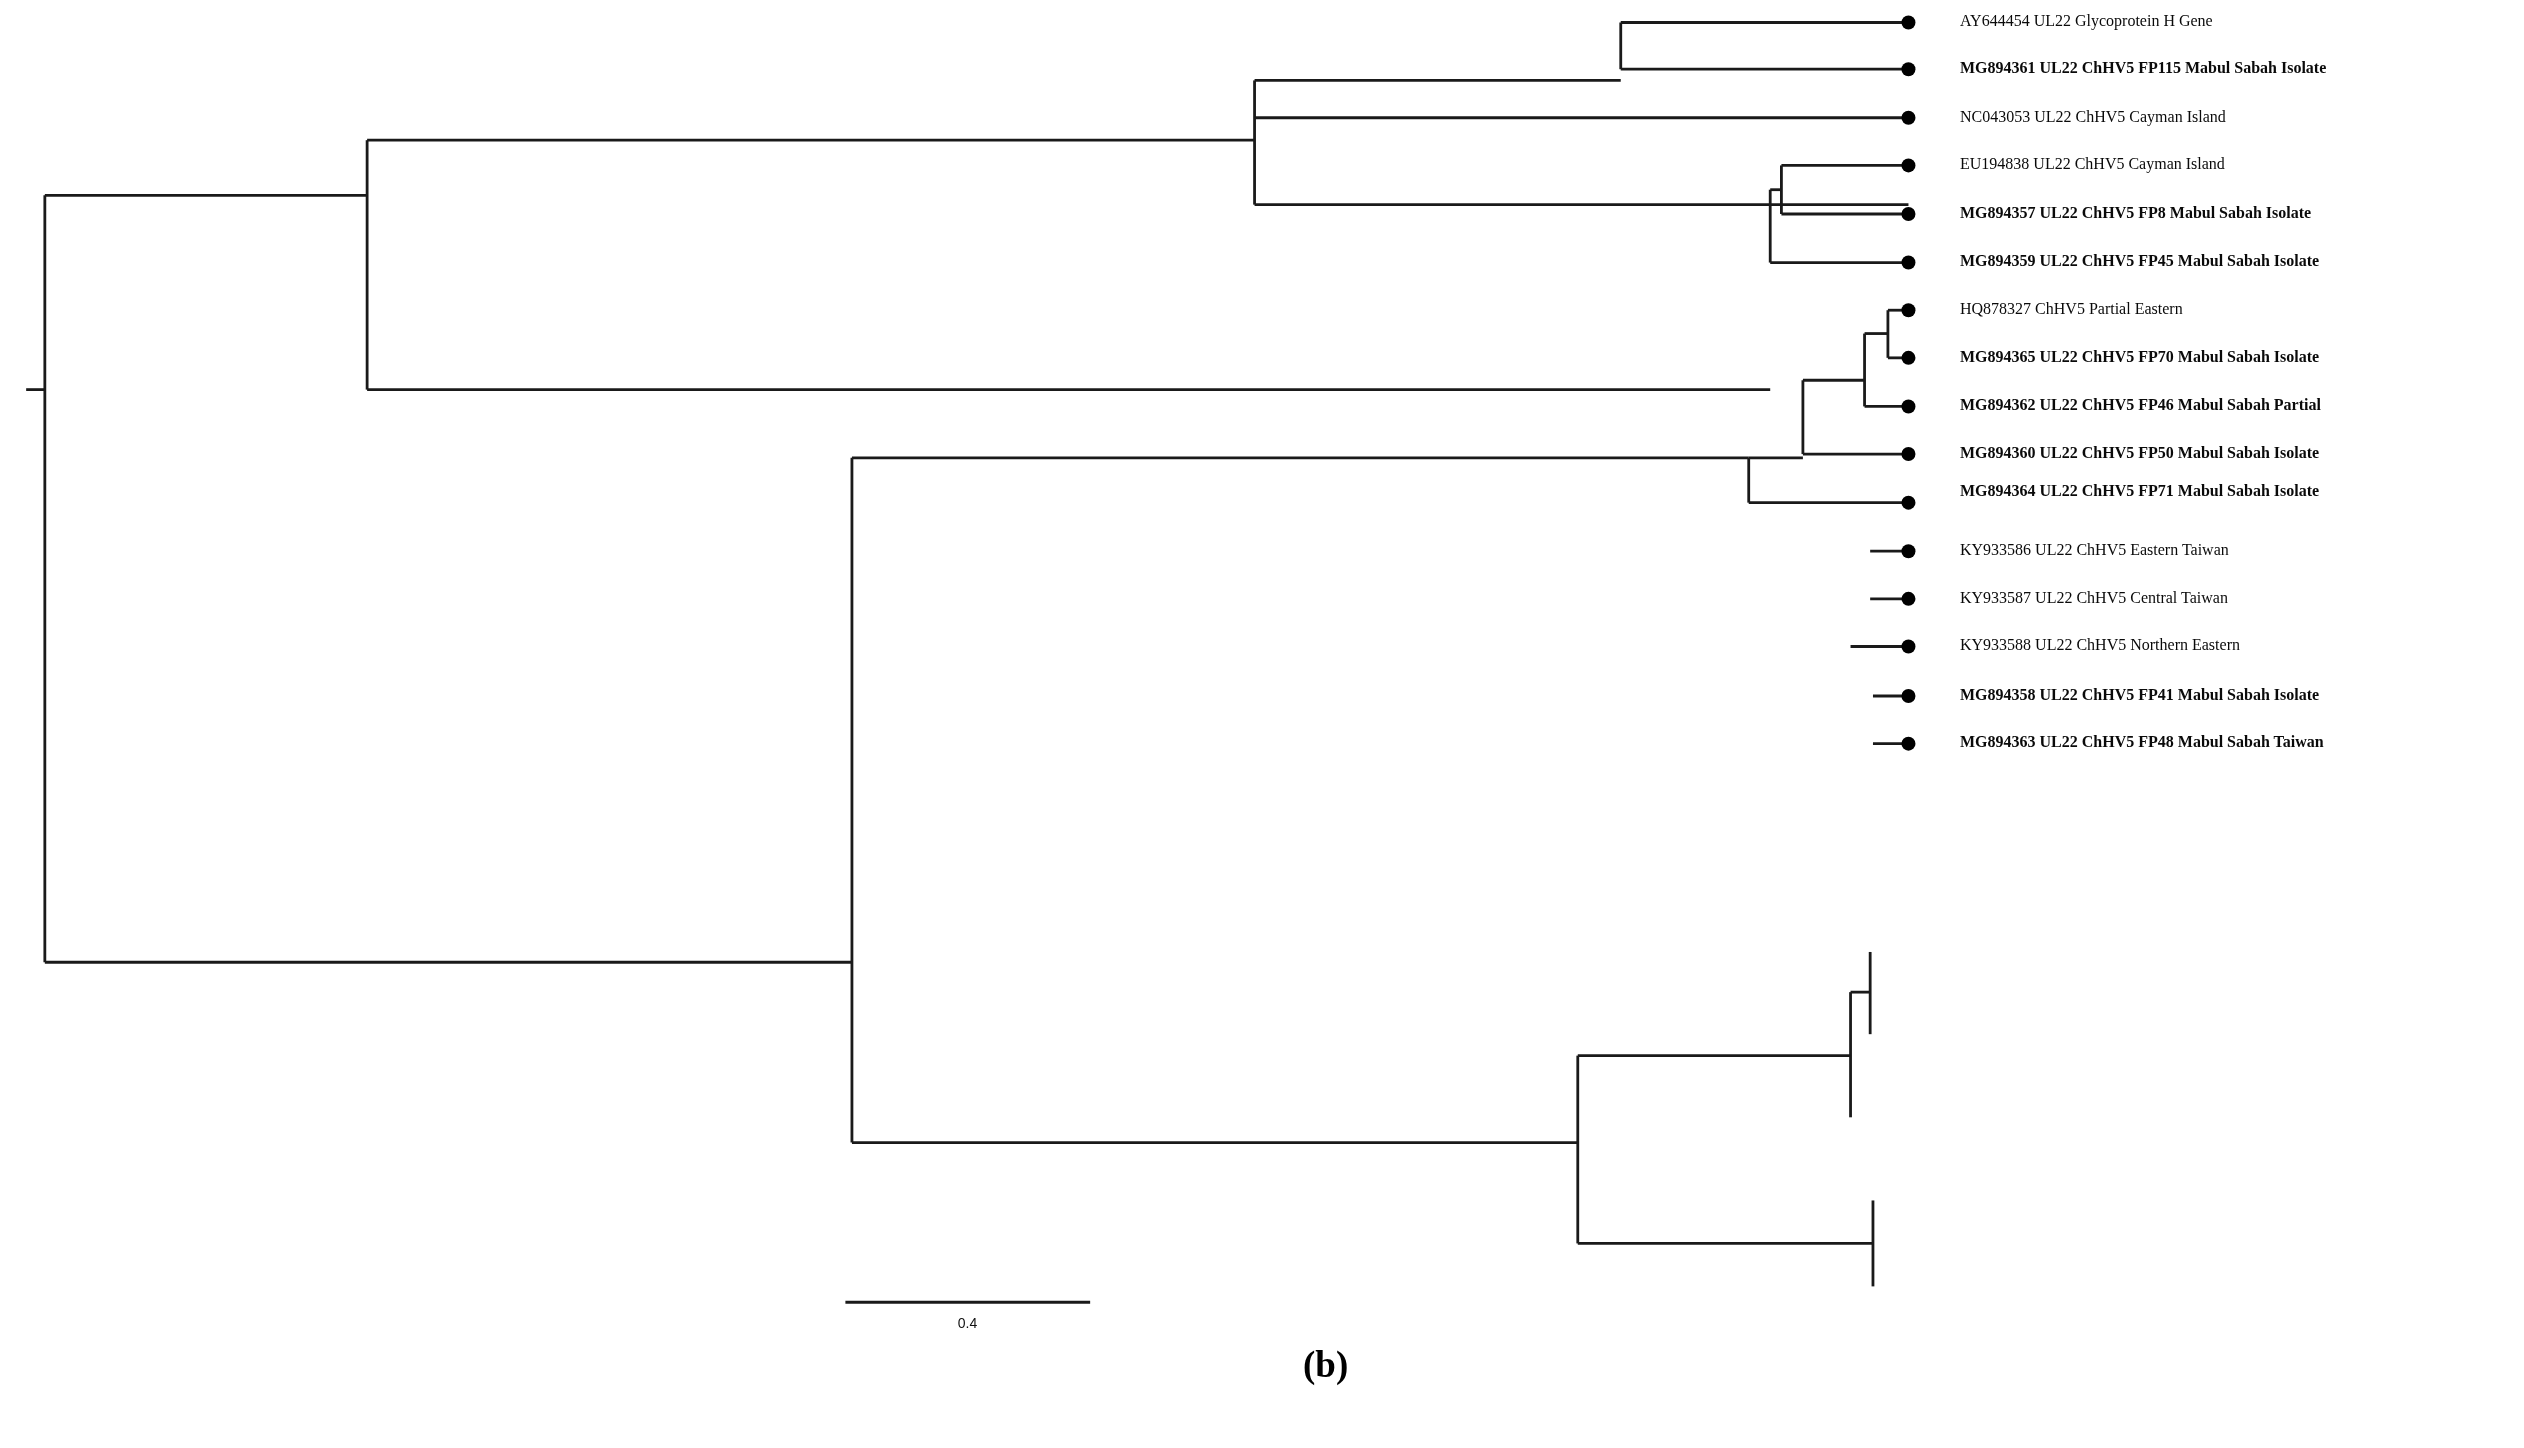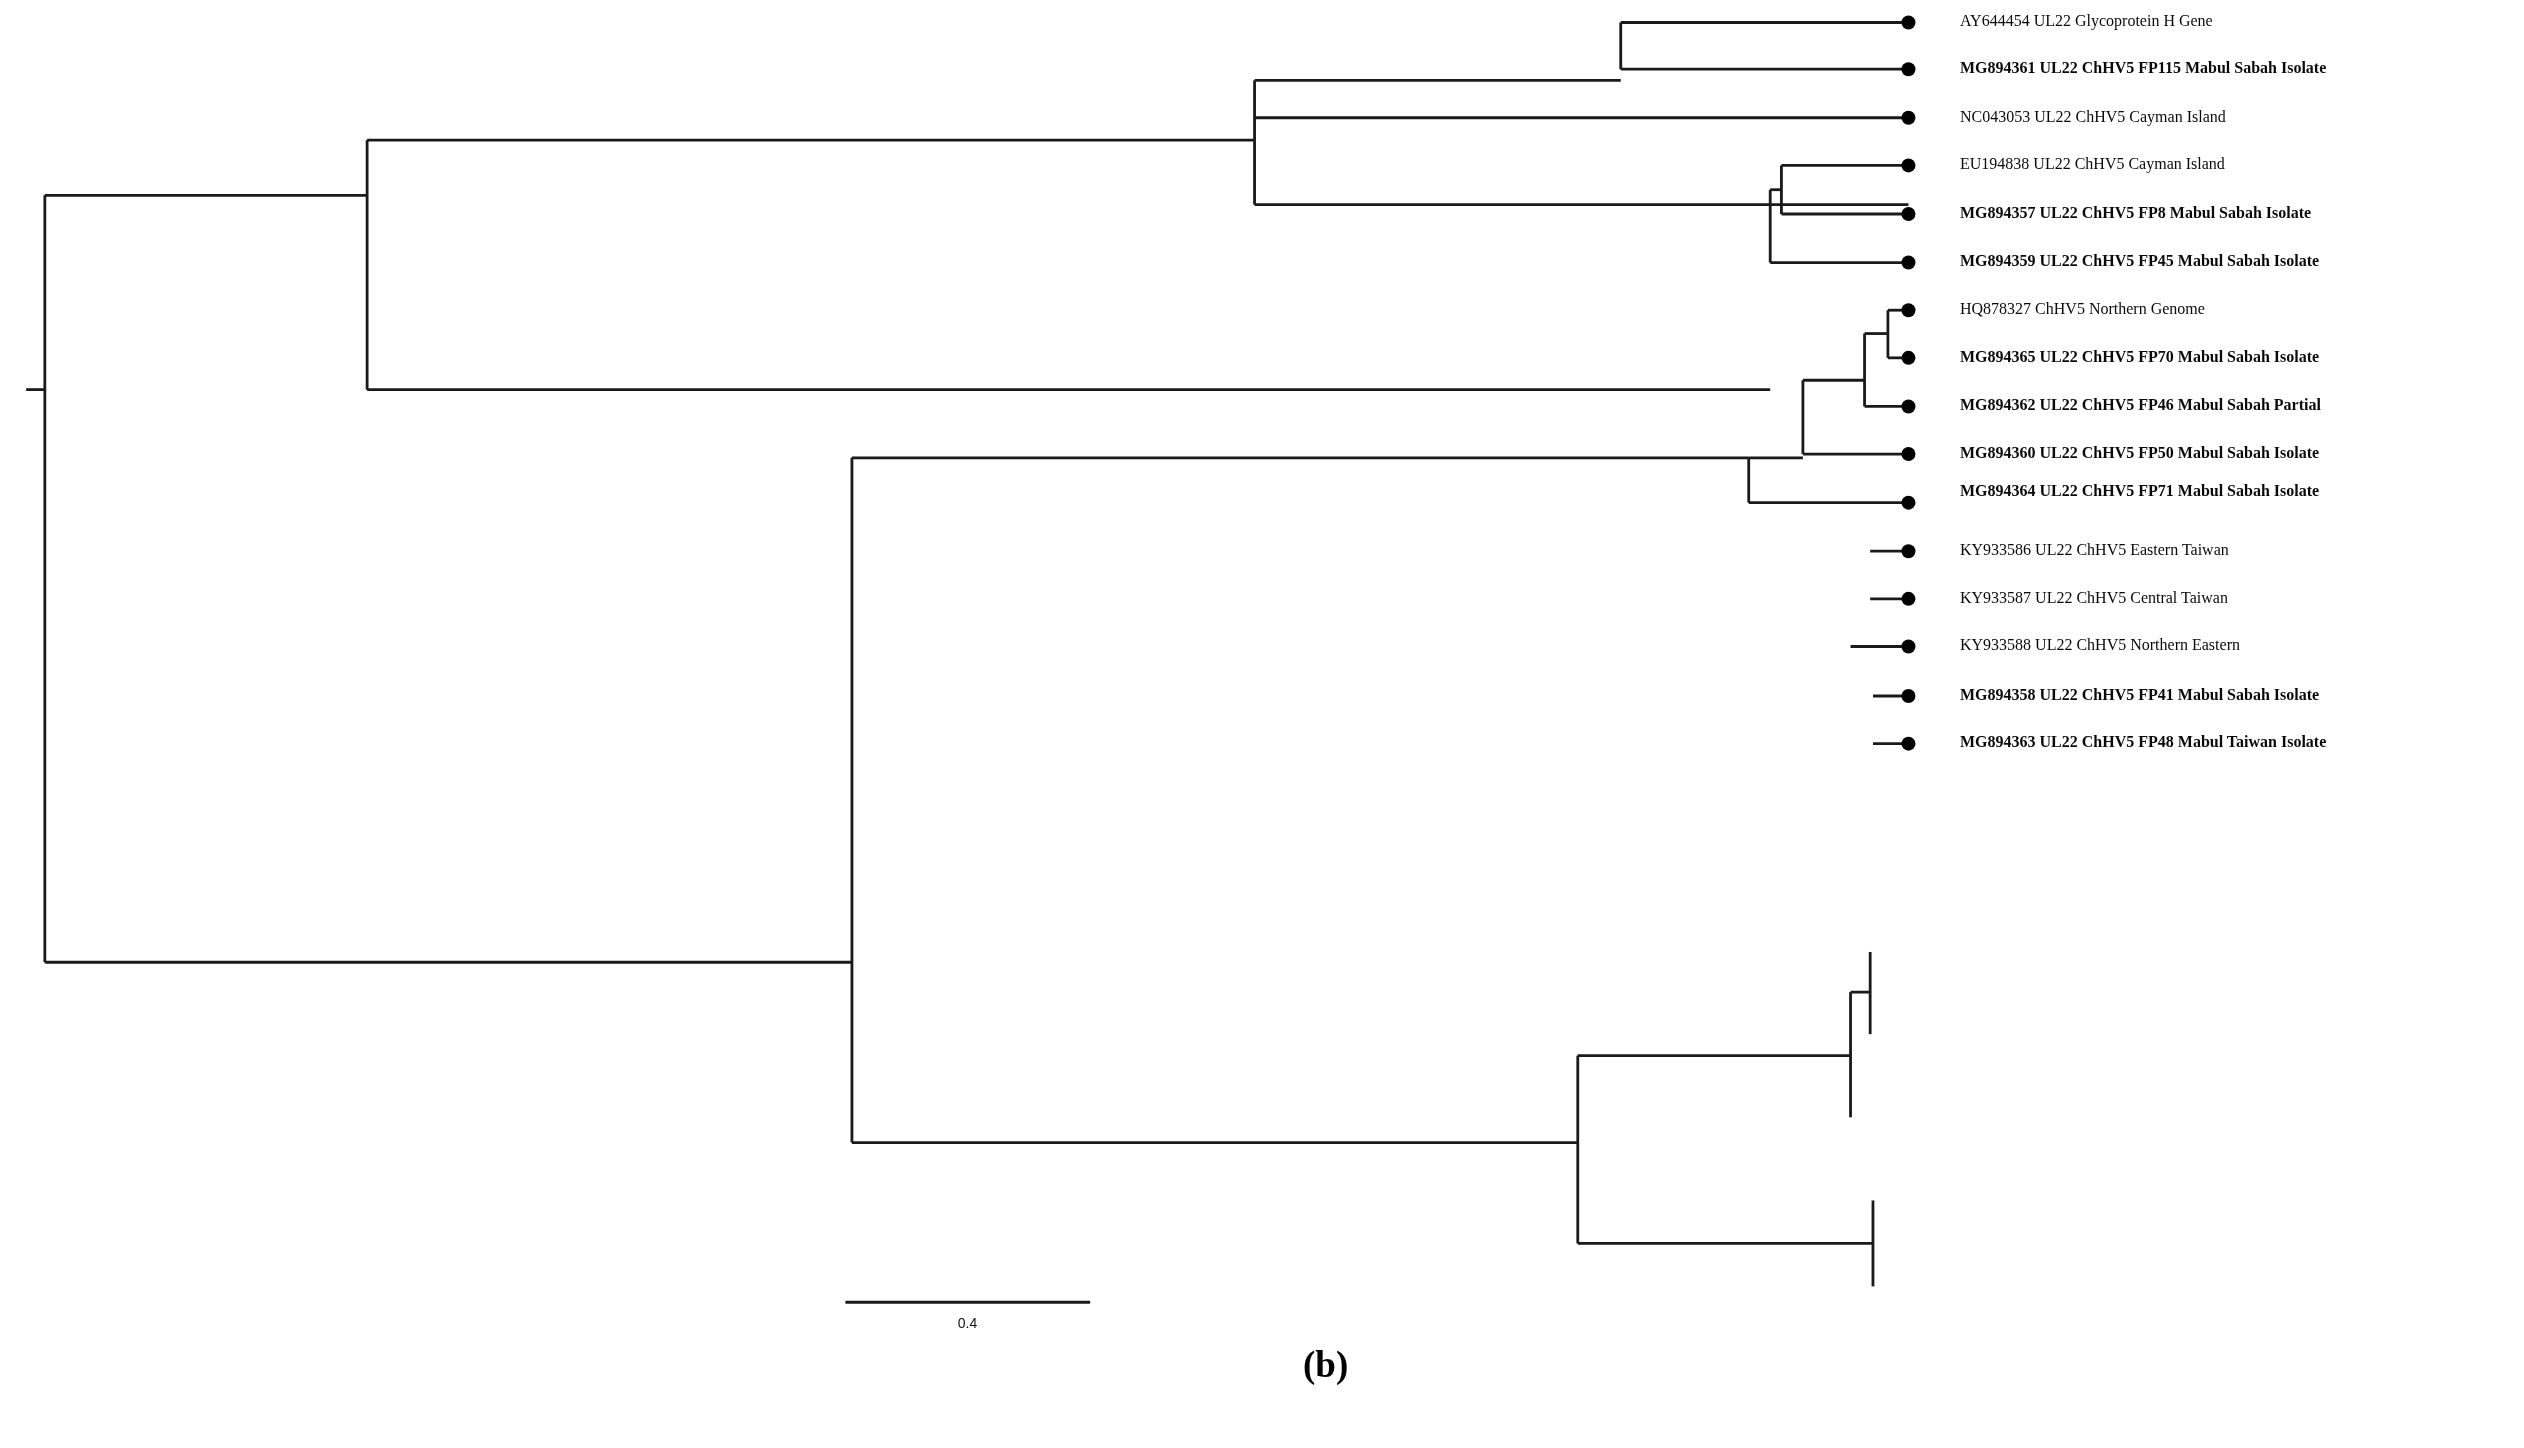--- a/index.html
+++ b/index.html
@@ -90,28 +90,28 @@
     </g>
 </svg>
 
 <div id="tip-labels">
     <div class="tip-label" style="left: 1960px; top: 9.3px;">AY644454 UL22 Glycoprotein H Gene</div>
     <div class="tip-label bold" style="left: 1960px; top: 56px;">MG894361 UL22 ChHV5 FP115 Mabul Sabah Isolate</div>
     <div class="tip-label" style="left: 1960px; top: 105px;">NC043053 UL22 ChHV5 Cayman Island</div>
     <div class="tip-label" style="left: 1960px; top: 152px;">EU194838 UL22 ChHV5 Cayman Island</div>
     <div class="tip-label bold" style="left: 1960px; top: 201px;">MG894357 UL22 ChHV5 FP8 Mabul Sabah Isolate</div>
     <div class="tip-label bold" style="left: 1960px; top: 249px;">MG894359 UL22 ChHV5 FP45 Mabul Sabah Isolate</div>
-    <div class="tip-label" style="left: 1960px; top: 297px;">HQ878327 ChHV5 Northern Genome</div>
+    <div class="tip-label" style="left: 1960px; top: 297px;">HQ878327 ChHV5 Partial Eastern</div>
     <div class="tip-label bold" style="left: 1960px; top: 345px;">MG894365 UL22 ChHV5 FP70 Mabul Sabah Isolate</div>
     <div class="tip-label bold" style="left: 1960px; top: 393px;">MG894362 UL22 ChHV5 FP46 Mabul Sabah Partial</div>
     <div class="tip-label bold" style="left: 1960px; top: 441px;">MG894360 UL22 ChHV5 FP50 Mabul Sabah Isolate</div>
     <div class="tip-label bold" style="left: 1960px; top: 479px;">MG894364 UL22 ChHV5 FP71 Mabul Sabah Isolate</div>
     <div class="tip-label" style="left: 1960px; top: 538px;">KY933586 UL22 ChHV5 Eastern Taiwan</div>
     <div class="tip-label" style="left: 1960px; top: 586px; text-align: center;">KY933587 UL22 ChHV5 Central Taiwan</div>
     <div class="tip-label" style="left: 1960px; top: 633px;">KY933588 UL22 ChHV5 Northern Eastern</div>
     <div class="tip-label bold" style="left: 1960px; top: 683px;">MG894358 UL22 ChHV5 FP41 Mabul Sabah Isolate</div>
-    <div class="tip-label bold" style="left: 1960px; top: 730px;">MG894363 UL22 ChHV5 FP48 Mabul Taiwan Isolate</div>
+    <div class="tip-label bold" style="left: 1960px; top: 730px;">MG894363 UL22 ChHV5 FP48 Mabul Sabah Taiwan</div>
   </div>
 
 <div class="scale-label" id="scale-bar-label" style="left: 845px; width: 245px; top: 1315px;">0.4</div>
 
 <div class="panel-caption" id="panel-caption" style="left: 1303px; top: 1343px;">(b)</div>
 
 
 </body></html>

